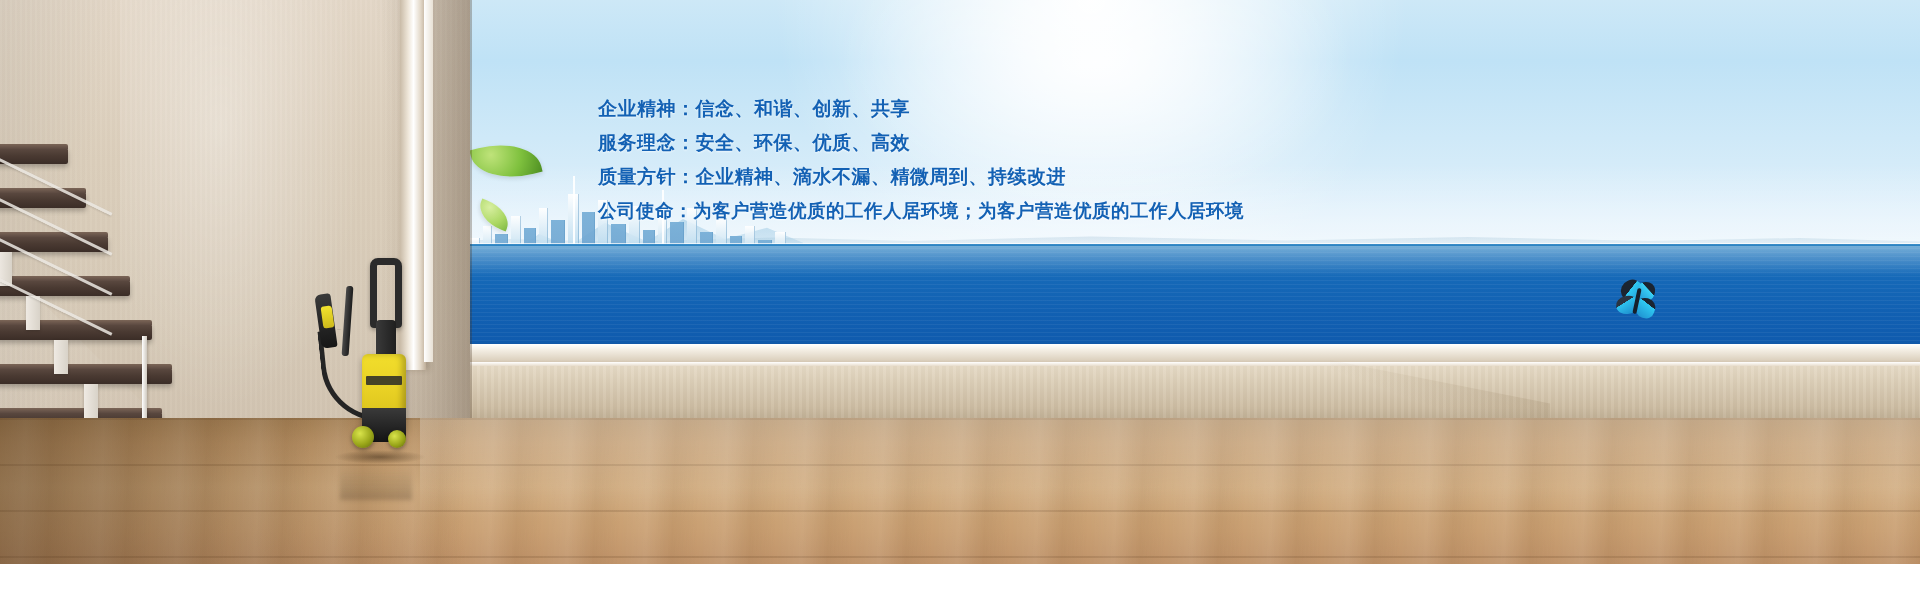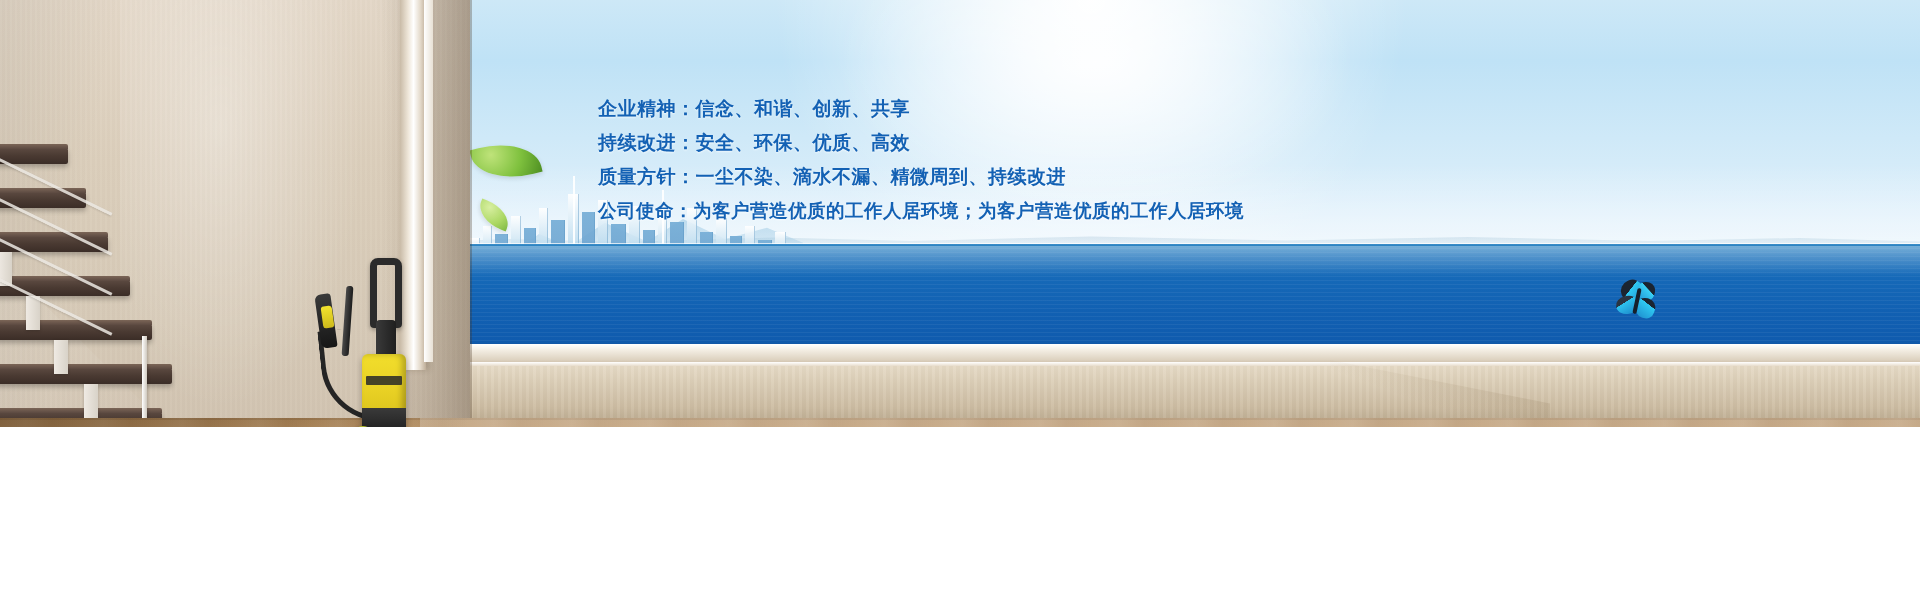--- a/index.html
+++ b/index.html
@@ -1,20 +1,20 @@
 <!DOCTYPE html>
 <html><head>
 <meta charset="utf-8">
 <title>Banner</title>
 <style>
   * { margin:0; padding:0; box-sizing:border-box; }
   html,body { width:1920px; height:600px; overflow:hidden; background:#ffffff;
               font-family:"Liberation Sans","DejaVu Sans",sans-serif; }
 
-  #stage { position:relative; width:1920px; height:427px; overflow:hidden; }
+  #stage { position:relative; width:1920px; height:564px; overflow:hidden; }
 
   
   .room-wall{
     position:absolute; left:0; top:0; width:470px; height:460px;
     background:
       linear-gradient(100deg, rgba(0,0,0,0.06) 0%, rgba(0,0,0,0) 22%),
       linear-gradient(260deg, rgba(0,0,0,0.07) 0%, rgba(0,0,0,0) 18%),
       linear-gradient(180deg,#e3d7c7 0%,#dbcebb 35%,#d6c9b6 70%,#cfc1ae 100%);
   }
   .room-wall:after{
@@ -351,22 +351,22 @@
     </div>
   </div>
 
   <div class="frame-bottom"></div>
   <div class="ledge"></div>
   <div class="ledge-edge"></div>
   <div class="ledge-persp"></div>
 
   <div class="mission">
     <div class="line">企业精神：信念、和谐、创新、共享</div>
-    <div class="line">持续改进：安全、环保、优质、高效</div>
-    <div class="line">质量方针：一尘不染、滴水不漏、精微周到、持续改进</div>
+    <div class="line">服务理念：安全、环保、优质、高效</div>
+    <div class="line">质量方针：企业精神、滴水不漏、精微周到、持续改进</div>
     <div class="line l4">公司使命：为客户营造优质的工作人居环境；为客户营造优质的工作人居环境</div>
   </div>
 
   <div class="room-wall">
     <div class="wall-sheen"></div>
   </div>
   <div class="wall-shadow-right"></div>
 
   <div class="frame-left"></div>
   <div class="frame-left-inner"></div>

